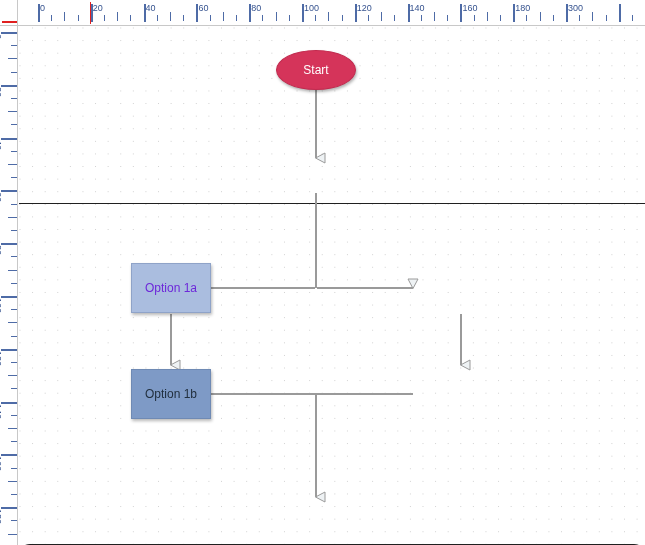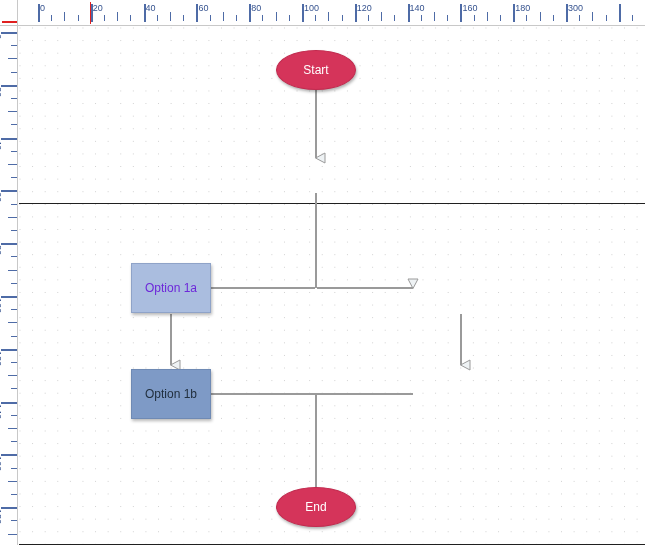--- a/index.html
+++ b/index.html
@@ -80,20 +80,21 @@
   .canvas {
     position: absolute;
     left: 19px; top: 27px;
     width: 626px; height: 518px;
     background-color: #ffffff;
     background-image:
       radial-gradient(circle at 0.5px 0.5px, #d0d0d0 0.7px, transparent 0.8px);
     background-size: 12.6px 12.6px;
     background-position: 0.5px 0.5px;
     overflow: hidden;
+    border-radius: 11px;
   }
   .page-frame {
     position: absolute;
     left: -18px;
     top: 176px;
     width: 644px;
     height: 342px;
     border-left: 2px solid #202020;
     border-top: 1px solid #202020;
     border-bottom: 1px solid #202020;
@@ -351,18 +352,15 @@
     <div class="shape rect-light" style="left:112px; top:236px; width:80px; height:50px;">
       <span class="shape-label">Option 1a</span>
     </div>
 
 
     <div class="shape rect-dark" style="left:112px; top:342px; width:80px; height:50px;">
       <span class="shape-label">Option 1b</span>
     </div>
 
 
-    <div class="shape ellipse" style="left:257px; top:460px; width:80px; height:40px;">
-      <span class="shape-label">End</span>
-    </div>
 
   </div>
 </div>
 
 </body></html>

